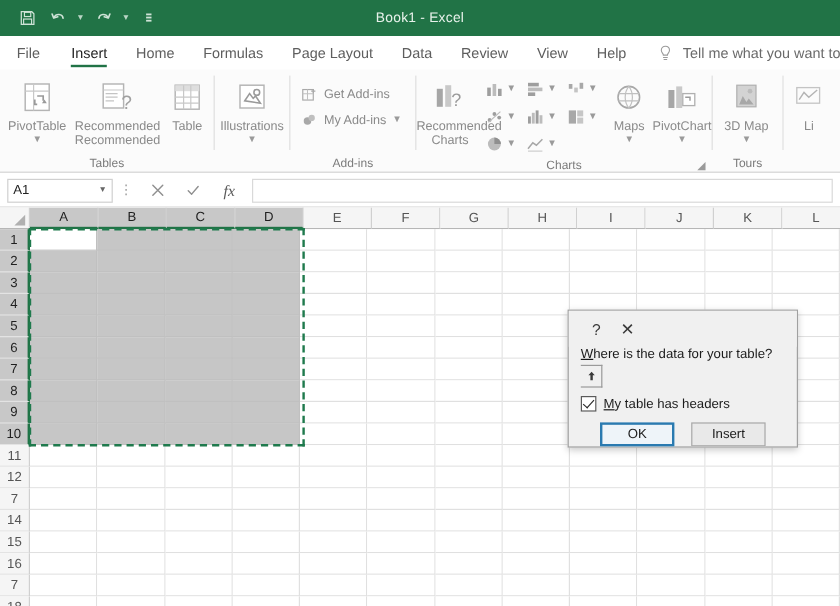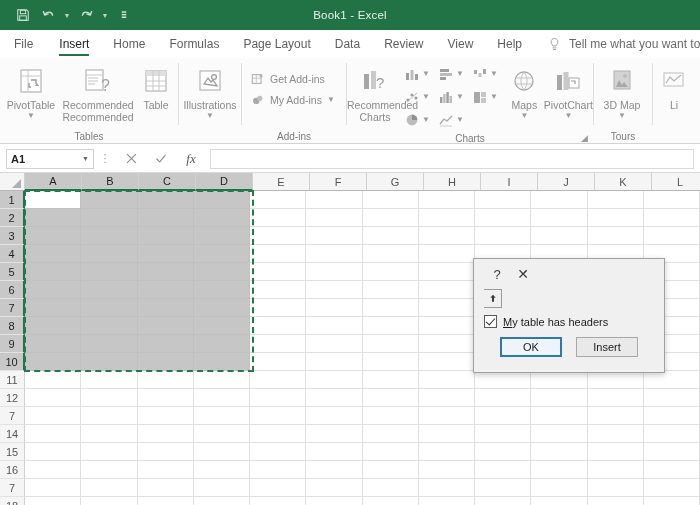--- a/index.html
+++ b/index.html
@@ -100,21 +100,21 @@
   
   .fbar {
     position: absolute; left: 0; top: 145px; width: 700px; height: 28px;
     background: #ffffff; border-bottom: 1px solid #d9d9d9;
     display: flex; align-items: center;
   }
   .namebox {
     margin-left: 6px; width: 88px; height: 20px;
     border: 1px solid #d0d0d0; background: #fff;
     display: flex; align-items: center; padding: 0 4px;
-    font-size: 11px; color: #222; font-weight: bold;
+    font-size: 11px; color: #222;
   }
   .namebox .nb-val { flex: 1; }
   .namebox .nb-caret { font-size: 7px; color: #666; }
   .fb-dots { width: 22px; text-align: center; color: #9a9a9a; font-size: 11px; letter-spacing: 0; }
   .fb-btn {
     width: 30px; height: 22px; display: flex; align-items: center; justify-content: center;
     color: #8f8f8f; font-size: 12px;
   }
   .fb-input {
     flex: 1; height: 20px; margin-right: 6px; margin-left: 4px;
@@ -838,20 +838,21 @@
       </div>
     <div class="marchbox" id="marchbox" style="left: 24px; top: 17px; width: 230px; height: 182px;"></div>
   </div>
 
   <div class="dialog">
     <div class="dlg-title">
       <span class="dlg-help">?</span>
       <span class="dlg-close">✕</span>
     </div>
     <div class="dlg-body">
+      <div class="dlg-label"><u>W</u><span>here is the data for your table?</span></div>
       <div class="refrow">
         <div class="refpick">
           <svg width="10" height="11" viewBox="0 0 12 12">
               <path d="M6 1.5 L9.2 5 H7.2 V10 H4.8 V5 H2.8 Z" fill="#3a3a3a"></path>
             </svg>
         </div>
       </div>
       <div class="chkrow">
         <span class="chk"></span>
         <span class="chklabel"><u>M</u><span>y table has headers</span></span>

